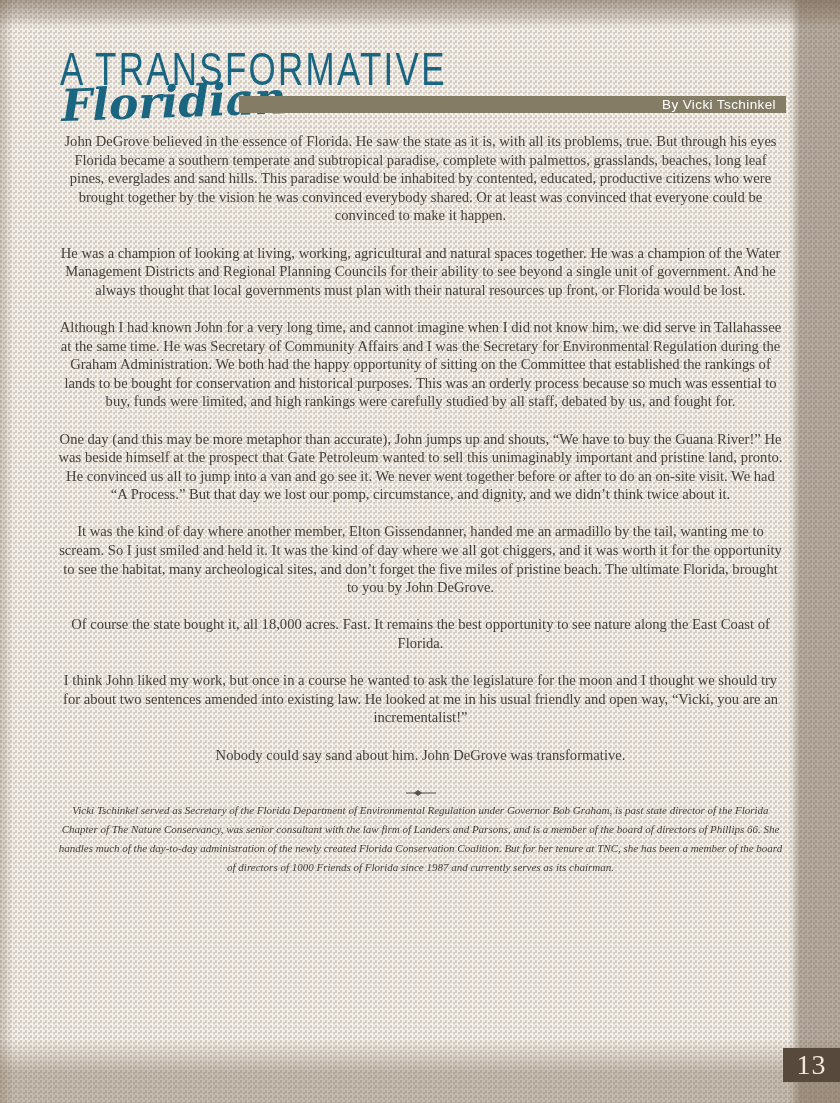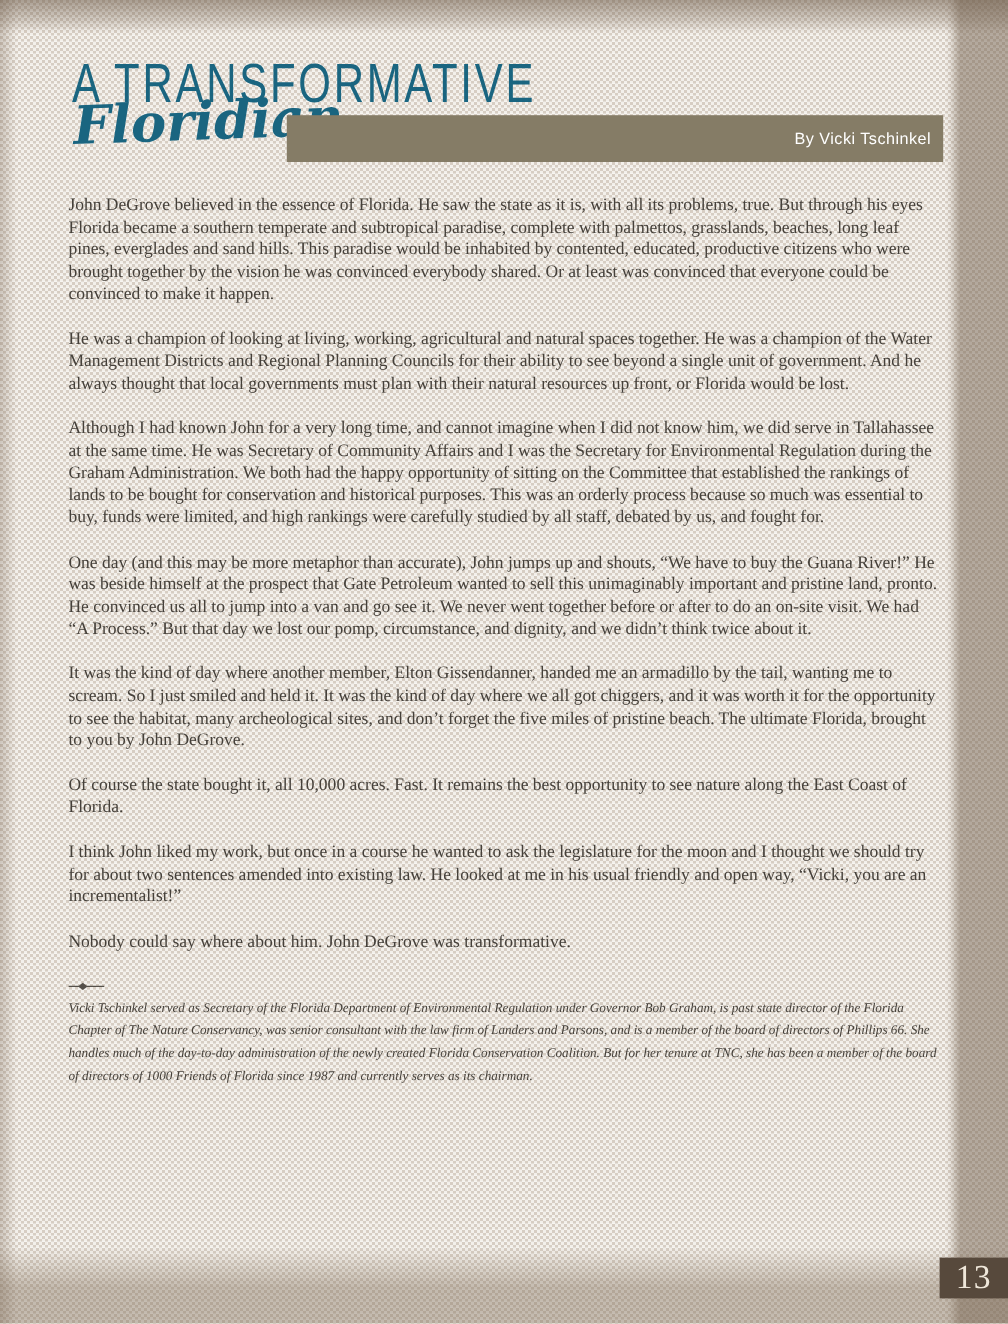--- a/index.html
+++ b/index.html
@@ -46,35 +46,35 @@
   .title-script {
     position: absolute; left: 62px; top: 80px;
     font-family: "DejaVu Serif", serif;
     font-style: italic; font-weight: bold;
     font-size: 44px;
     color: #1A6580;
     transform: rotate(-2deg); transform-origin: left bottom;
     white-space: nowrap;
   }
   .byline-bar {
-    position: absolute; left: 239px; top: 96px; width: 547px; height: 39px;
+    position: absolute; left: 239px; top: 96px; width: 547px; height: 17px;
     background: #857C66;
     display: flex; align-items: center; justify-content: flex-end;
     box-sizing: border-box; padding-right: 10px;
   }
   .byline-bar span {
     font-family: "Liberation Sans", sans-serif;
     font-size: 13.5px; color: #ffffff; letter-spacing: 0.4px;
   }
 
   .article-body {
-    position: absolute; left: 57px; top: 162px; width: 727px;
+    position: absolute; left: 57px; top: 132px; width: 727px;
     color: #45403A;
     font-size: 14.6px; line-height: 18.6px;
-    text-align: left;
+    text-align: center;
   }
   .article-body p { margin: 0 0 18.6px 0; }
 
   .divider { margin: 2px 0 10px 0; height: 8px; }
 
   .bio {
     font-style: italic;
     font-size: 11px; line-height: 19px;
     color: #45403A;
   }
@@ -105,23 +105,23 @@
   <div class="byline-bar">
     <span>By Vicki Tschinkel</span>
   </div>
 
   <div class="article-body">
     <p>John DeGrove believed in the essence of Florida. He saw the state as it is, with all its problems, true. But through his eyes Florida became a southern temperate and subtropical paradise, complete with palmettos, grasslands, beaches, long leaf pines, everglades and sand hills. This paradise would be inhabited by contented, educated, productive citizens who were brought together by the vision he was convinced everybody shared.  Or at least was convinced that everyone could be convinced to make it happen.</p>
     <p>He was a champion of looking at living, working, agricultural and natural spaces together.  He was a champion of the Water Management Districts and Regional Planning Councils for their ability to see beyond a single unit of government.  And he always thought that local governments must plan with their natural resources up front, or Florida would be lost.</p>
     <p>Although I had known John for a very long time, and cannot imagine when I did not know him, we did serve in Tallahassee at the same time.  He was Secretary of Community Affairs and I was the Secretary for Environmental Regulation during the Graham Administration.  We both had the happy opportunity of sitting on the Committee that established the rankings of lands to be bought for conservation and historical purposes.  This was an orderly process because so much was essential to buy, funds were limited, and high rankings were carefully studied by all staff, debated by us, and fought for.</p>
     <p>One day (and this may be more metaphor than accurate), John jumps up and shouts, “We have to buy the Guana River!”  He was beside himself at the prospect that Gate Petroleum wanted to sell this unimaginably important and pristine land, pronto.  He convinced us all to jump into a van and go see it.  We never went together before or after to do an on-site visit.  We had “A Process.” But that day we lost our pomp, circumstance, and dignity, and we didn’t think twice about it.</p>
     <p>It was the kind of day where another member, Elton Gissendanner, handed me an armadillo by the tail, wanting me to scream.  So I just smiled and held it.  It was the kind of day where we all got chiggers, and it was worth it for the opportunity to see the habitat, many archeological sites, and don’t forget the five miles of pristine beach.  The ultimate Florida, brought to you by John DeGrove.</p>
-    <p>Of course the state bought it, all 10,000 acres.  Fast.  It remains the best opportunity to see nature along the East Coast of Florida.</p>
+    <p>Of course the state bought it, all 18,000 acres.  Fast.  It remains the best opportunity to see nature along the East Coast of Florida.</p>
     <p>I think John liked my work, but once in a course he wanted to ask the legislature for the moon and I thought we should try for about two sentences amended into existing law.  He looked at me in his usual friendly and open way, “Vicki, you are an incrementalist!”</p>
-    <p>Nobody could say where about him.  John DeGrove was transformative.</p>
+    <p>Nobody could say sand about him.  John DeGrove was transformative.</p>
 
     <div class="divider">
       <svg width="30" height="8" viewBox="0 0 30 8" aria-hidden="true">
         <line x1="0" y1="4" x2="30" y2="4" stroke="#55504A" stroke-width="1"></line>
         <path d="M12 1 L16 4 L12 7 L8 4 Z" fill="#55504A"></path>
       </svg>
     </div>
 
     <p class="bio">Vicki Tschinkel served as Secretary of the Florida Department of Environmental Regulation under Governor Bob Graham, is past state director of the Florida Chapter of The Nature Conservancy, was senior consultant with the law firm of Landers and Parsons, and is a member of the board of directors of Phillips 66.  She handles much of the day-to-day administration of the newly created Florida Conservation Coalition.  But for her tenure at TNC, she has been a member of the board of directors of 1000 Friends of Florida since 1987 and currently serves as its chairman.</p>
   </div>

